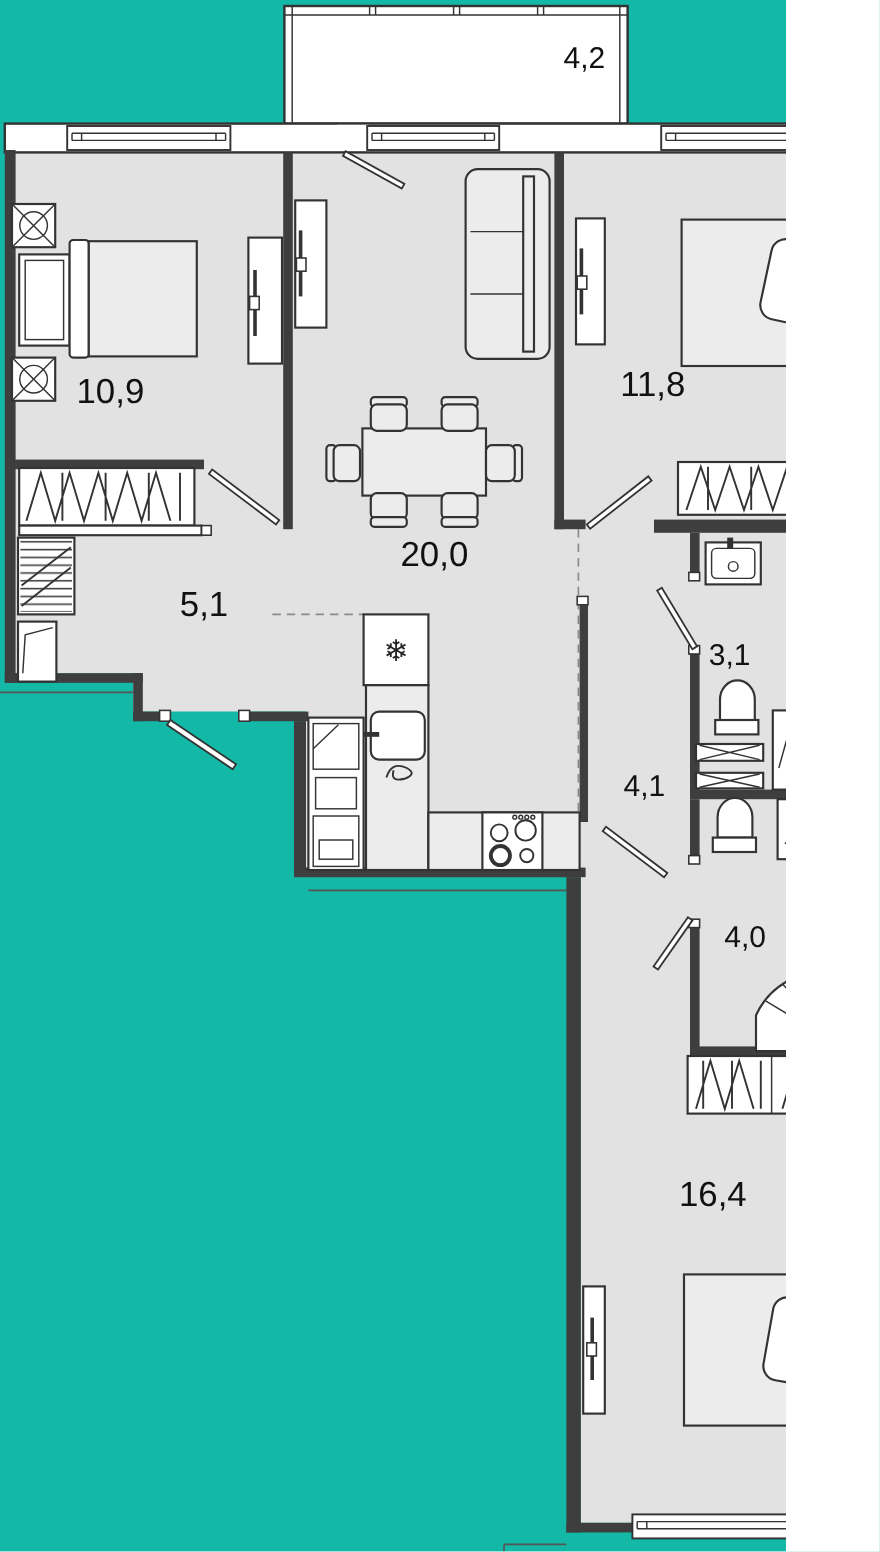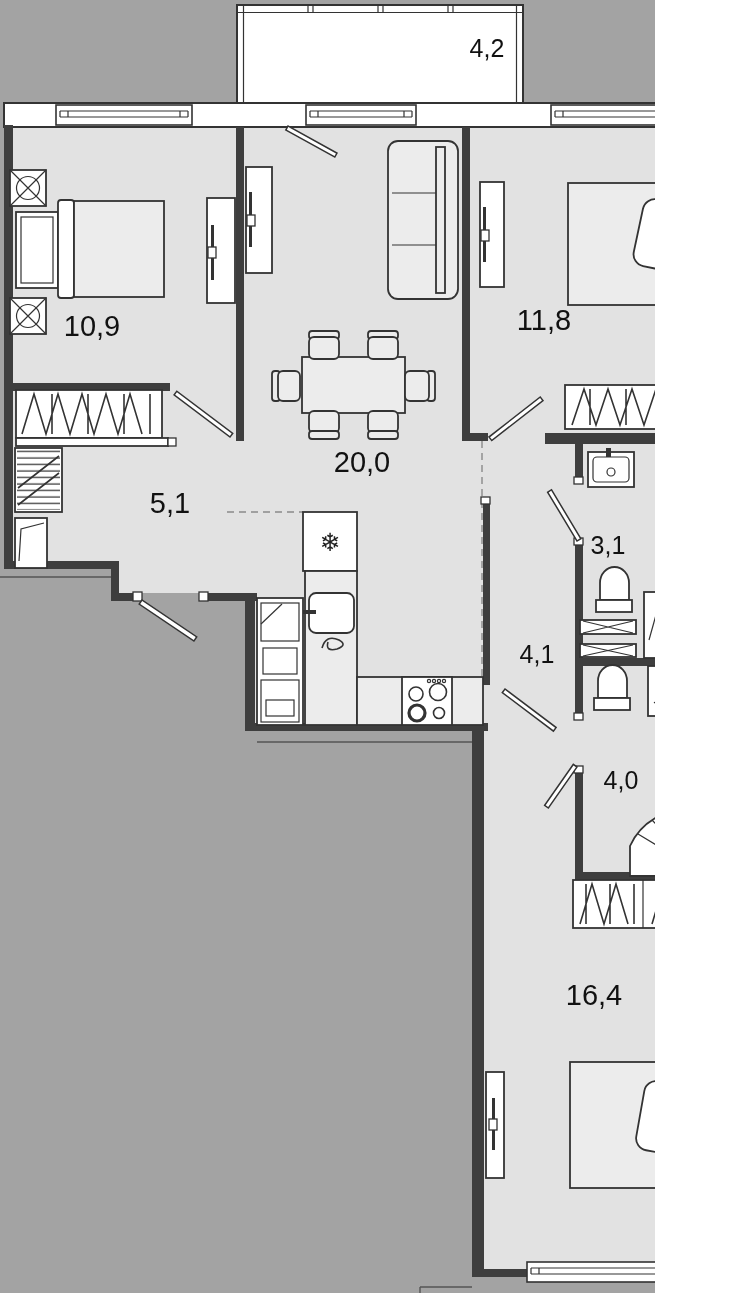--- a/index.html
+++ b/index.html
@@ -1,16 +1,16 @@
 <!DOCTYPE html>
 <html><head>
 <meta charset="utf-8">
 <style>
   html,body{margin:0;padding:0;background:#ffffff;}
-  .page{position:relative;width:655px;height:1293px;background:#a3a3a3;overflow:hidden;}
+  .page{position:relative;width:655px;height:1293px;background:#14b8a6;overflow:hidden;}
   svg{display:block;}
   .wall{fill:#3e3e3e;stroke:none;}
   .band{fill:#ffffff;stroke:#333333;stroke-width:2;}
   .floor{fill:#e2e2e2;stroke:none;}
   .furn{fill:#ececec;stroke:#333333;stroke-width:1.8;}
   .case{fill:#ffffff;stroke:#333333;stroke-width:1.8;}
   .thin{fill:none;stroke:#333333;stroke-width:1.2;}
   .med{fill:none;stroke:#333333;stroke-width:1.6;}
   .winbox{fill:#ffffff;stroke:#333333;stroke-width:1.6;}
   .leaf{fill:#ffffff;stroke:#333333;stroke-width:1.5;}

